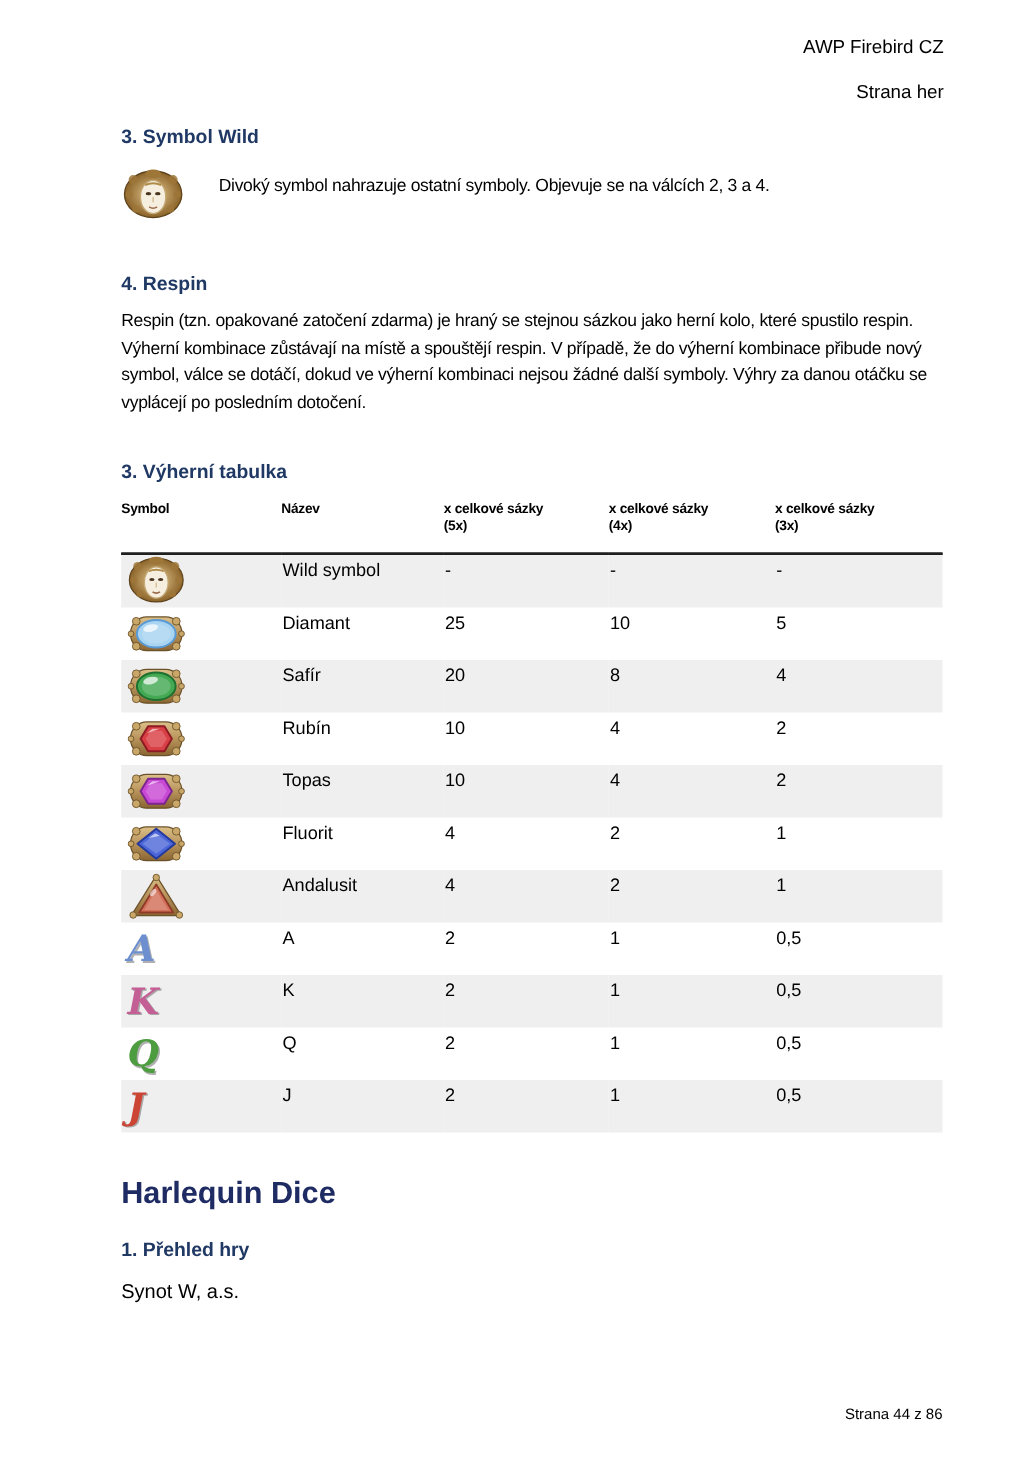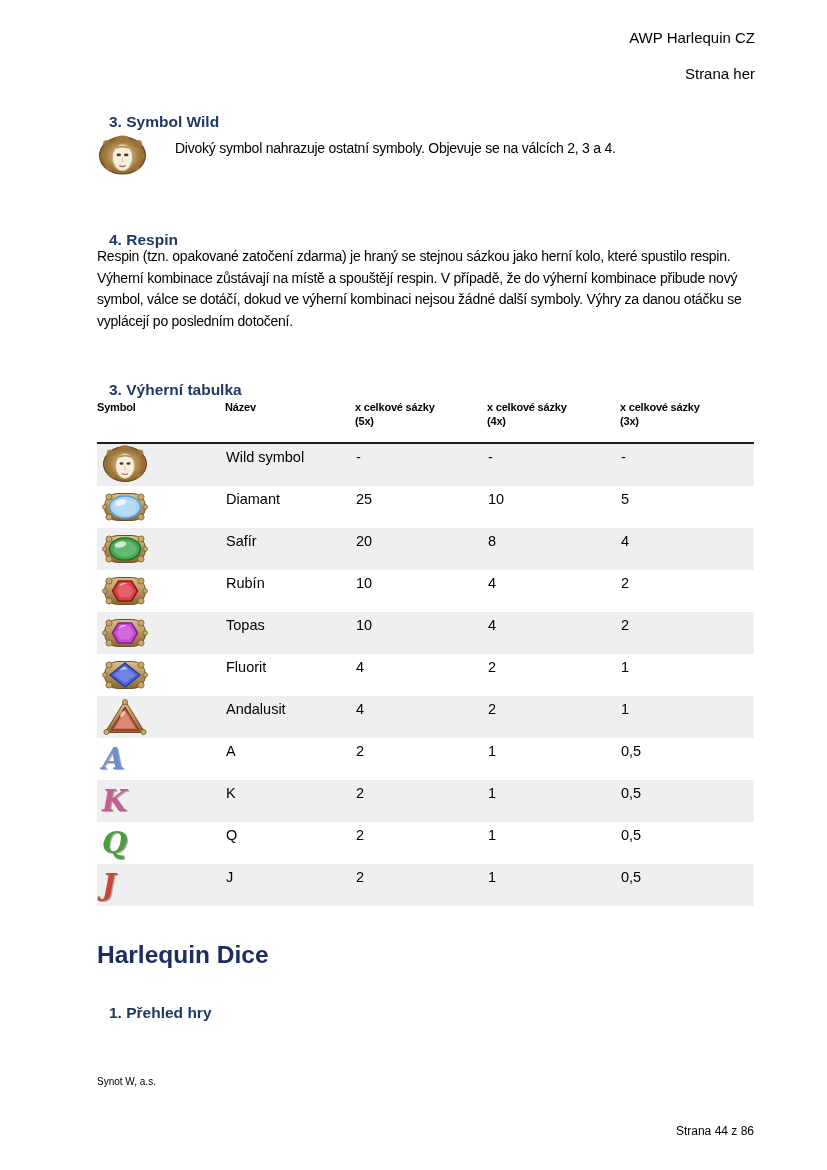--- a/index.html
+++ b/index.html
@@ -4,21 +4,21 @@
 <style>
   html,body { margin:0; padding:0; background:#ffffff; }
   .page {
     position:relative; width:827px; height:1170px; background:#ffffff;
     font-family:"Liberation Sans", sans-serif; color:#000; overflow:hidden;
   }
   .doc-header { position:absolute; top:29px; right:72px; text-align:right; font-size:15px; }
   .doc-header .line2 { margin-top:19px; }
 
   .sec-heading {
-    position:absolute; left:97px; margin:12px; font-size:15.5px; font-weight:bold; color:#1f3864;
+    position:absolute; left:97px; margin:0; font-size:15.5px; font-weight:bold; color:#1f3864;
   }
   #sec3 { top:101px; }
   #sec4 { top:219px; }
   #sec5 { top:369px; }
   #sec-overview { top:992px; }
 
   .wild-block { position:absolute; left:98px; top:134px; width:660px; }
   .wild-block .wild-icon-wrap { position:absolute; left:0; top:0; width:50px; height:50px; line-height:0; }
   .wild-block .wild-desc { position:absolute; left:77px; top:6px; width:580px; font-size:14px; letter-spacing:-0.25px; }
 
@@ -38,30 +38,30 @@
   table.paytable tbody td.c-sym { padding:0 0 0 5px; vertical-align:middle; line-height:0; }
   table.paytable tbody tr.alt { background:#efefef; }
   .card-letter {
     font-family:"DejaVu Serif", serif; font-style:italic; font-weight:bold;
     font-size:29px; line-height:1; display:inline-block;
     text-shadow:1.2px 1.2px 0 rgba(80,80,80,0.45);
   }
 
   .game-title { position:absolute; left:97px; top:941px; margin:0; font-size:24.5px; font-weight:bold; color:#1f2c64; }
 
-  .doc-footer-left { position:absolute; left:97px; top:1076px; font-size:10px; }
+  .doc-footer-left { position:absolute; left:97px; top:1025px; font-size:16px; }
   .doc-footer-right { position:absolute; right:73px; top:1100px; font-size:12px;margin-top:24px; }
 </style>
 </head>
 <body>
 
 <div class="page">
 
   <div class="doc-header">
-    <div class="line1">AWP Harlequin CZ</div>
+    <div class="line1">AWP Firebird CZ</div>
     <div class="line2">Strana her</div>
   </div>
 
   <h3 class="sec-heading" id="sec3">3. Symbol Wild</h3>
 
   <div class="wild-block">
     <span class="wild-icon-wrap sym"><svg width="49" height="45" viewBox="0 0 46 42">
           <defs>
             <radialGradient id="g1">
               <stop offset="0" stop-color="#e6cb92"></stop>

